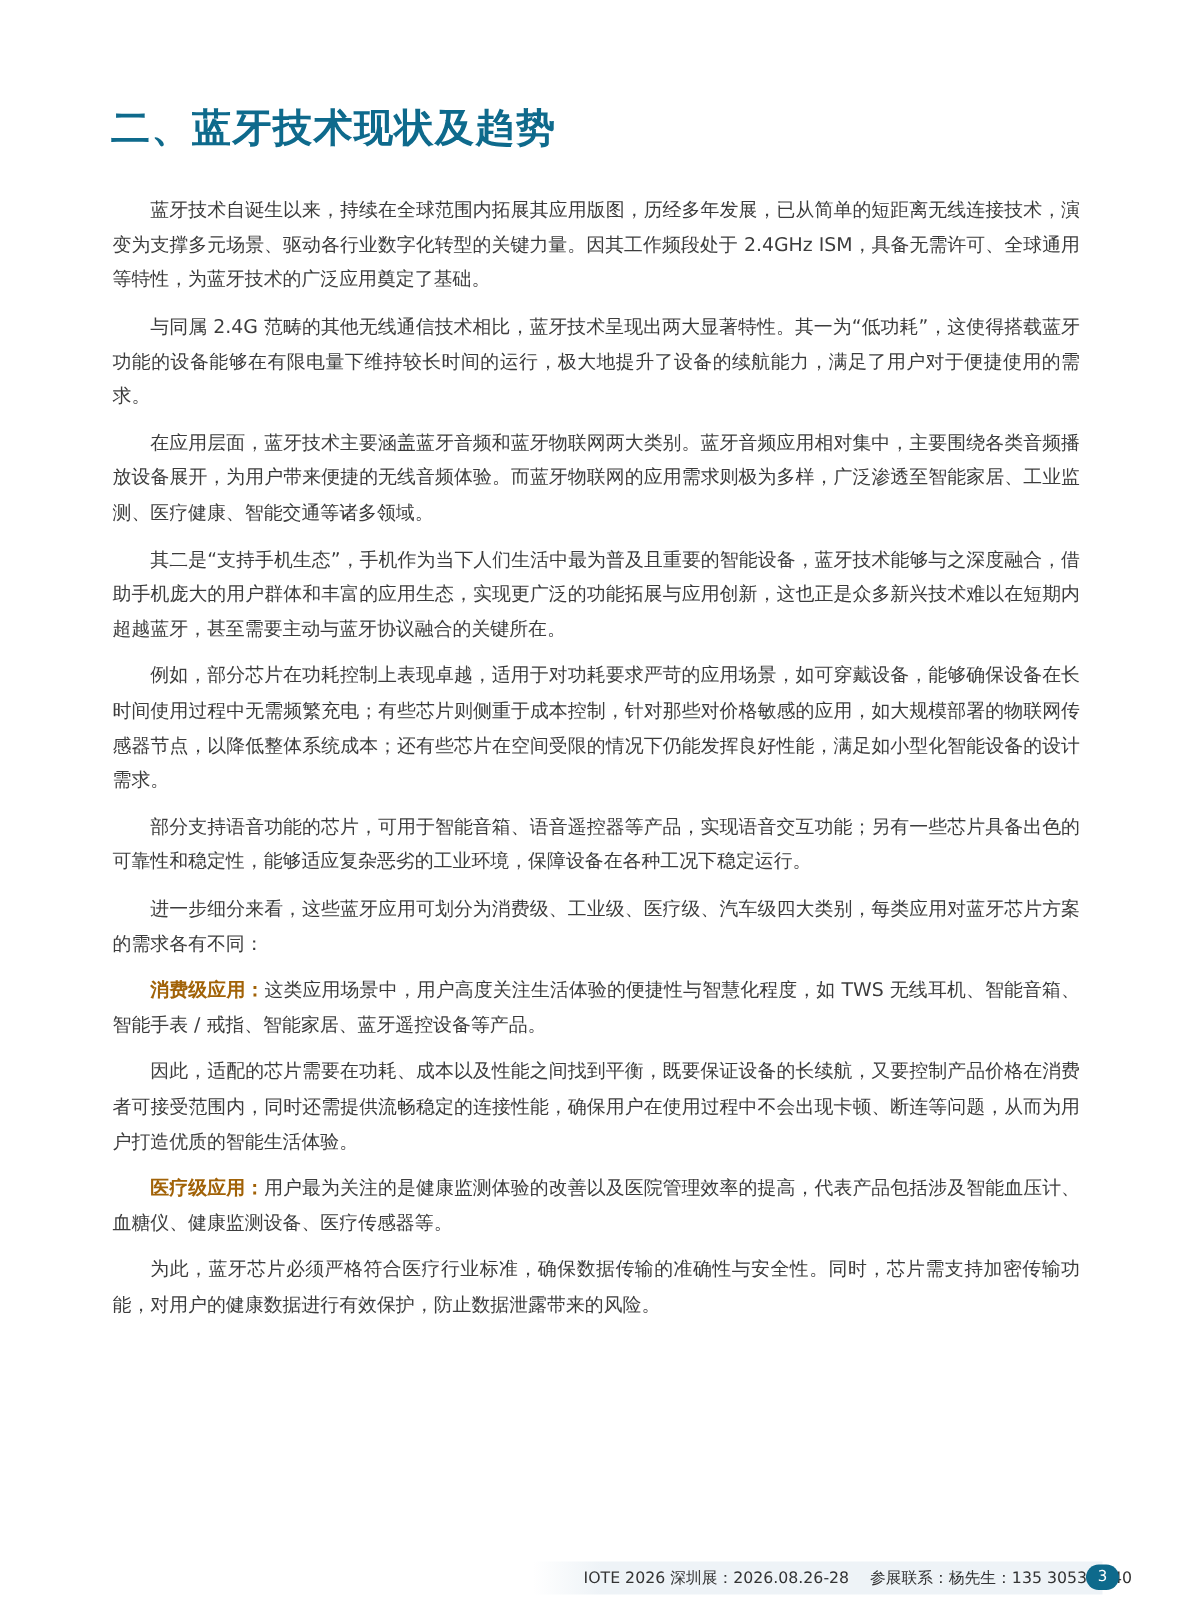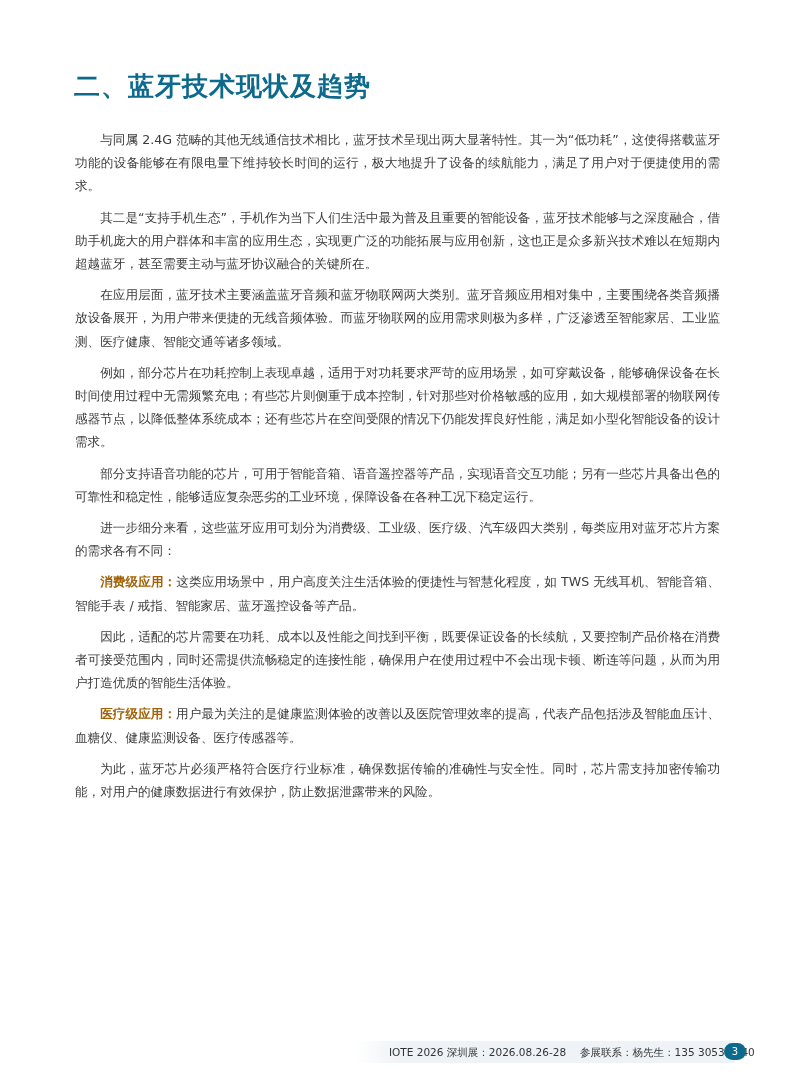--- a/index.html
+++ b/index.html
@@ -40,23 +40,24 @@
       font-size: 10px; text-align: center; line-height: 17px;
     }
   </style>
 </head>
 <body>
 
 <div class="page">
   <h1 class="title">二、蓝牙技术现状及趋势</h1>
 
   <div class="body-text">
+    <p class="para"><span class="lead"></span><span>蓝牙技术自诞生以来，持续在全球范围内拓展其应用版图，历经多年发展，已从简单的短距离无线连接技术，演变为支撑多元场景、驱动各行业数字化转型的关键力量。因其工作频段处于 2.4GHz ISM，具备无需许可、全球通用等特性，为蓝牙技术的广泛应用奠定了基础。</span></p>
     <p class="para"><span class="lead"></span><span>与同属 2.4G 范畴的其他无线通信技术相比，蓝牙技术呈现出两大显著特性。其一为“低功耗”，这使得搭载蓝牙功能的设备能够在有限电量下维持较长时间的运行，极大地提升了设备的续航能力，满足了用户对于便捷使用的需求。</span></p>
+    <p class="para"><span class="lead"></span><span>在应用层面，蓝牙技术主要涵盖蓝牙音频和蓝牙物联网两大类别。蓝牙音频应用相对集中，主要围绕各类音频播放设备展开，为用户带来便捷的无线音频体验。而蓝牙物联网的应用需求则极为多样，广泛渗透至智能家居、工业监测、医疗健康、智能交通等诸多领域。</span></p>
     <p class="para"><span class="lead"></span><span>其二是“支持手机生态”，手机作为当下人们生活中最为普及且重要的智能设备，蓝牙技术能够与之深度融合，借助手机庞大的用户群体和丰富的应用生态，实现更广泛的功能拓展与应用创新，这也正是众多新兴技术难以在短期内超越蓝牙，甚至需要主动与蓝牙协议融合的关键所在。</span></p>
-    <p class="para"><span class="lead"></span><span>在应用层面，蓝牙技术主要涵盖蓝牙音频和蓝牙物联网两大类别。蓝牙音频应用相对集中，主要围绕各类音频播放设备展开，为用户带来便捷的无线音频体验。而蓝牙物联网的应用需求则极为多样，广泛渗透至智能家居、工业监测、医疗健康、智能交通等诸多领域。</span></p>
     <p class="para"><span class="lead"></span><span>例如，部分芯片在功耗控制上表现卓越，适用于对功耗要求严苛的应用场景，如可穿戴设备，能够确保设备在长时间使用过程中无需频繁充电；有些芯片则侧重于成本控制，针对那些对价格敏感的应用，如大规模部署的物联网传感器节点，以降低整体系统成本；还有些芯片在空间受限的情况下仍能发挥良好性能，满足如小型化智能设备的设计需求。</span></p>
     <p class="para"><span class="lead"></span><span>部分支持语音功能的芯片，可用于智能音箱、语音遥控器等产品，实现语音交互功能；另有一些芯片具备出色的可靠性和稳定性，能够适应复杂恶劣的工业环境，保障设备在各种工况下稳定运行。</span></p>
     <p class="para"><span class="lead"></span><span>进一步细分来看，这些蓝牙应用可划分为消费级、工业级、医疗级、汽车级四大类别，每类应用对蓝牙芯片方案的需求各有不同：</span></p>
     <p class="para"><span class="lead">消费级应用：</span><span>这类应用场景中，用户高度关注生活体验的便捷性与智慧化程度，如 TWS 无线耳机、智能音箱、智能手表 / 戒指、智能家居、蓝牙遥控设备等产品。</span></p>
     <p class="para"><span class="lead"></span><span>因此，适配的芯片需要在功耗、成本以及性能之间找到平衡，既要保证设备的长续航，又要控制产品价格在消费者可接受范围内，同时还需提供流畅稳定的连接性能，确保用户在使用过程中不会出现卡顿、断连等问题，从而为用户打造优质的智能生活体验。</span></p>
     <p class="para"><span class="lead">医疗级应用：</span><span>用户最为关注的是健康监测体验的改善以及医院管理效率的提高，代表产品包括涉及智能血压计、血糖仪、健康监测设备、医疗传感器等。</span></p>
     <p class="para"><span class="lead"></span><span>为此，蓝牙芯片必须严格符合医疗行业标准，确保数据传输的准确性与安全性。同时，芯片需支持加密传输功能，对用户的健康数据进行有效保护，防止数据泄露带来的风险。</span></p>
 
   </div>
 

